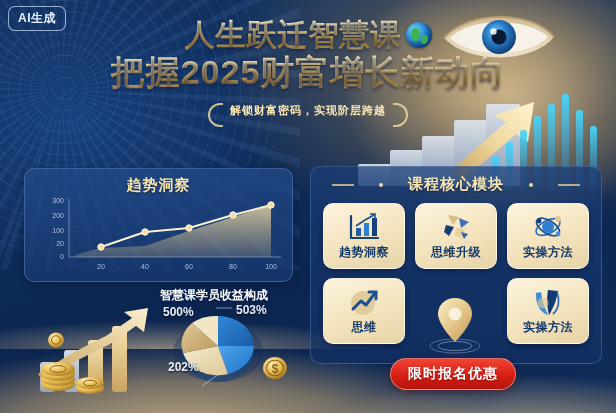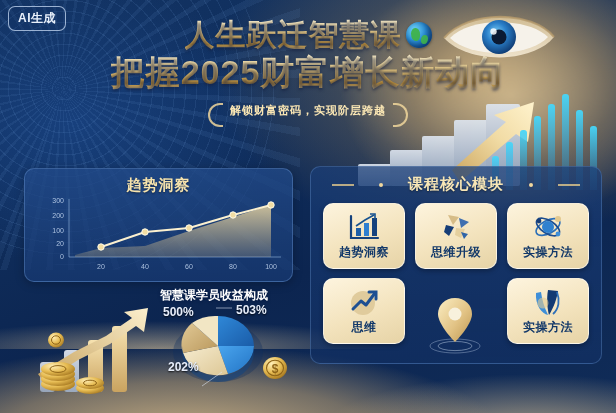--- a/index.html
+++ b/index.html
@@ -468,14 +468,15 @@
     <g>
       <ellipse cx="113" cy="72" rx="12" ry="11" fill="url(#coin2)"></ellipse>
       <ellipse cx="113" cy="72" rx="8.5" ry="7.8" fill="none" stroke="#8e6418" stroke-width="1.1"></ellipse>
       <text x="113" y="77" font-size="12" font-weight="bold" fill="#8e6418" text-anchor="middle" font-family="'Liberation Sans',sans-serif">$</text>
     </g>
   </svg>
   <div class="pie-pct pct-left">500%</div>
   <div class="pie-pct pct-right">503%</div>
   <div class="pie-pct pct-bottom">202%</div>
 
+  <div class="cta">限时报名优惠</div>
 
 </div>
 
 </body></html>

